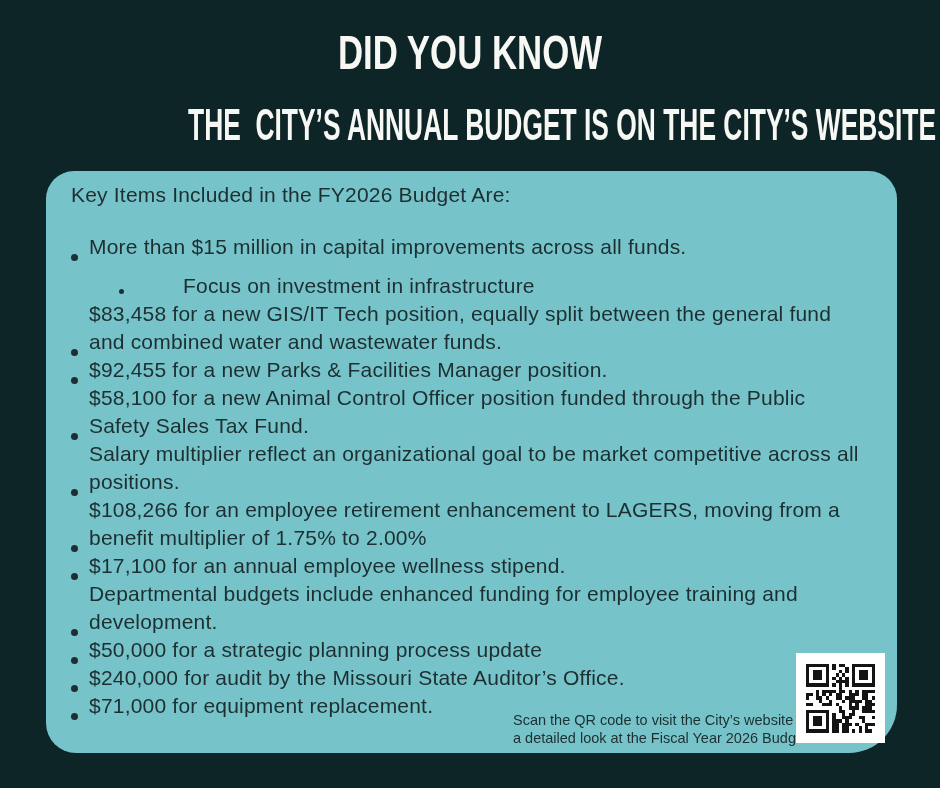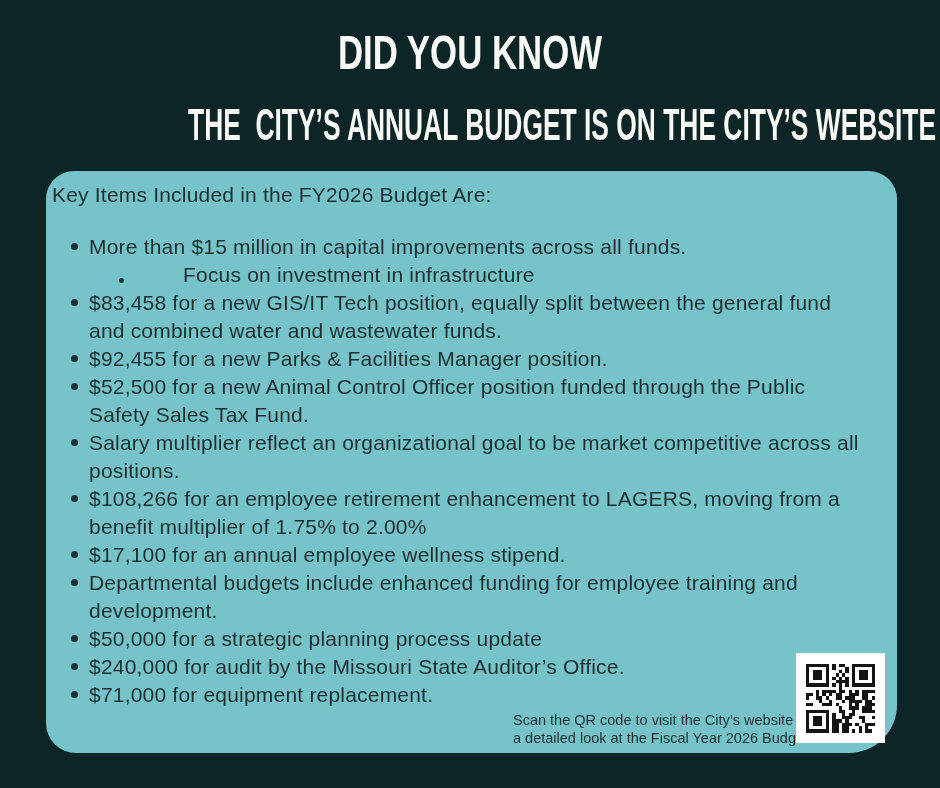--- a/index.html
+++ b/index.html
@@ -33,38 +33,38 @@
     white-space:pre;transform:scaleX(.60);transform-origin:50% 50%;
   }
 
   .panel{
     position:absolute;left:46px;top:171px;width:851px;height:582px;
     background:var(--panel);
     border-radius:28px 28px 48px 30px;
     color:var(--body_text);
   }
   .panel-heading{
-    position:absolute;left:6px;top:10px;
+    position:absolute;left:25px;top:10px;
     font-size:21px;line-height:28px;letter-spacing:.2px;
   }
   ul.bullets{
     position:absolute;left:0;top:62px;width:845px;
     list-style:none;
   }
   ul.bullets li{margin:0;}
-  .row{display:flex;align-items:flex-start;}
+  .row{display:flex;align-items:flex-end;}
   .dot{
     flex:none;width:7px;height:7px;border-radius:50%;
     background:var(--body_text);margin:10px 0 0 25px;
   }
   .btext{
     margin-left:11px;width:780px;
     font-size:21px;line-height:28px;letter-spacing:.2px;
   }
-  .subrow{display:flex;align-items:center;}
+  .subrow{display:flex;align-items:center;margin-top:11px;}
   .subdot{
     flex:none;width:5px;height:5px;border-radius:50%;
     background:var(--body_text);margin:11px 0 0 73px;
   }
   .subtext{
     margin-left:59px;
     font-size:21px;line-height:28px;letter-spacing:.2px;
   }
 
   .qr-caption{
@@ -110,21 +110,21 @@
   </li>
         <li>
     <div class="row">
       <span class="dot"></span>
       <span class="btext">$92,455 for a new Parks &amp; Facilities Manager position.</span>
     </div>
   </li>
         <li>
     <div class="row">
       <span class="dot"></span>
-      <span class="btext">$52,500 for a new Animal Control Officer position funded through the Public Safety Sales Tax Fund.</span>
+      <span class="btext">$58,100 for a new Animal Control Officer position funded through the Public Safety Sales Tax Fund.</span>
     </div>
   </li>
         <li>
     <div class="row">
       <span class="dot"></span>
       <span class="btext">Salary multiplier reflect an organizational goal to be market competitive across all positions.</span>
     </div>
   </li>
         <li>
     <div class="row">

